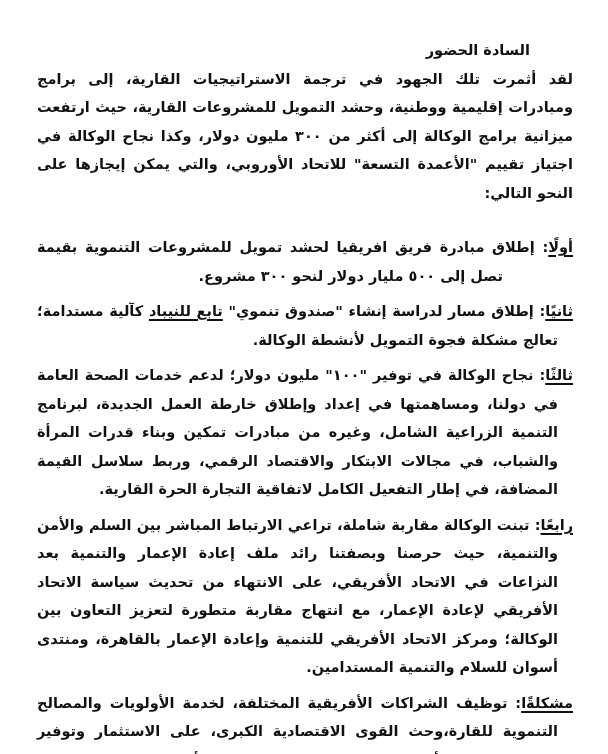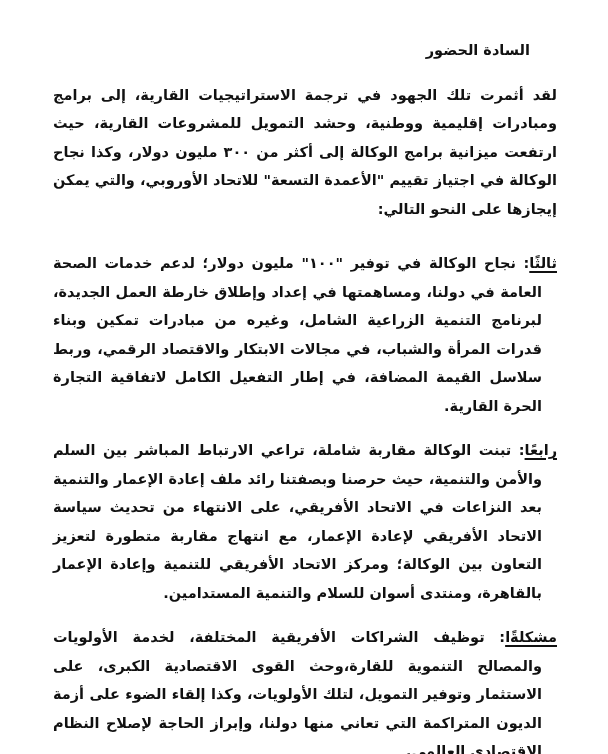--- a/index.html
+++ b/index.html
@@ -23,21 +23,21 @@
     color: #111111;
     font-weight: bold;
     font-size: 14.5px;
     line-height: 28.5px;
   }
   .doc-header {
     margin: 0 43px 0 0;
     text-align: right;
   }
   p.para {
-    margin: 16px;
+    margin: 0;
     text-align: justify;
   }
   p.intro {
     margin-bottom: 26px;
   }
   p.item {
     margin-bottom: 7px;
     padding-right: 15px;
     text-indent: -15px;
   }
@@ -58,17 +58,19 @@
 </style>
 </head>
 <body>
 
 <div class="page">
   <div class="doc-header">السادة الحضور</div>
 
   <p class="para intro">لقد أثمرت تلك الجهود في ترجمة الاستراتيجيات القارية، إلى برامج ومبادرات إقليمية ووطنية، وحشد التمويل للمشروعات القارية، حيث ارتفعت ميزانية برامج الوكالة إلى أكثر من ٣٠٠ مليون دولار، وكذا نجاح الوكالة في اجتياز تقييم "الأعمدة التسعة" للاتحاد الأوروبي، والتي يمكن إيجازها على النحو التالي:</p>
 
   <div id="items">
+      <p class="para item item-1"><span class="ordinal-label">أولًا</span><span>: </span><span>إطلاق مبادرة فريق افريقيا لحشد تمويل للمشروعات التنموية بقيمة تصل إلى ٥٠٠ مليار دولار لنحو ٣٠٠ مشروع.</span></p>
+      <p class="para item item-2"><span class="ordinal-label">ثانيًا</span><span>: </span><span>إطلاق مسار لدراسة إنشاء "صندوق تنموي" </span><span class="underlined">تابع للنيباد</span><span> كآلية مستدامة؛ تعالج مشكلة فجوة التمويل لأنشطة الوكالة.</span></p>
       <p class="para item item-3"><span class="ordinal-label">ثالثًا</span><span>: </span><span>نجاح الوكالة في توفير "١٠٠" مليون دولار؛ لدعم خدمات الصحة العامة في دولنا، ومساهمتها في إعداد وإطلاق خارطة العمل الجديدة، لبرنامج التنمية الزراعية الشامل، وغيره من مبادرات تمكين وبناء قدرات المرأة والشباب، في مجالات الابتكار والاقتصاد الرقمي، وربط سلاسل القيمة المضافة، في إطار التفعيل الكامل لاتفاقية التجارة الحرة القارية.</span></p>
       <p class="para item item-4"><span class="ordinal-label">رابعًا</span><span>: </span><span>تبنت الوكالة مقاربة شاملة، تراعي الارتباط المباشر بين السلم والأمن والتنمية، حيث حرصنا وبصفتنا رائد ملف إعادة الإعمار والتنمية بعد النزاعات في الاتحاد الأفريقي، على الانتهاء من تحديث سياسة الاتحاد الأفريقي لإعادة الإعمار، مع انتهاج مقاربة متطورة لتعزيز التعاون بين الوكالة؛ ومركز الاتحاد الأفريقي للتنمية وإعادة الإعمار بالقاهرة، ومنتدى أسوان للسلام والتنمية المستدامين.</span></p>
       <p class="para item item-5"><span class="ordinal-label">مشكلةًا</span><span>: </span><span>توظيف الشراكات الأفريقية المختلفة، لخدمة الأولويات والمصالح التنموية للقارة،وحث القوى الاقتصادية الكبرى، على الاستثمار وتوفير التمويل، لتلك الأولويات، وكذا إلقاء الضوء على أزمة الديون المتراكمة التي تعاني منها دولنا، وإبراز الحاجة لإصلاح النظام الاقتصادي العالمي.</span></p>
     </div>
 </div>
 
 </body></html>

